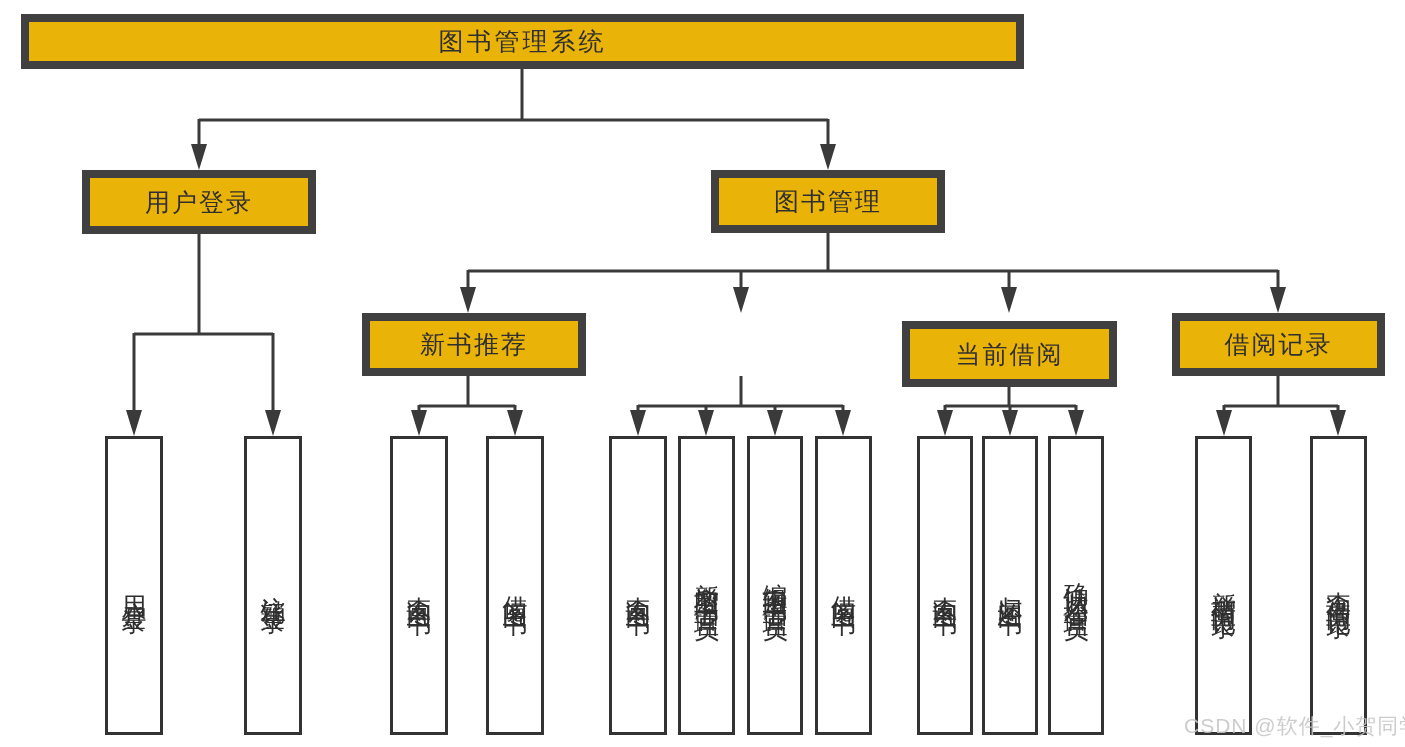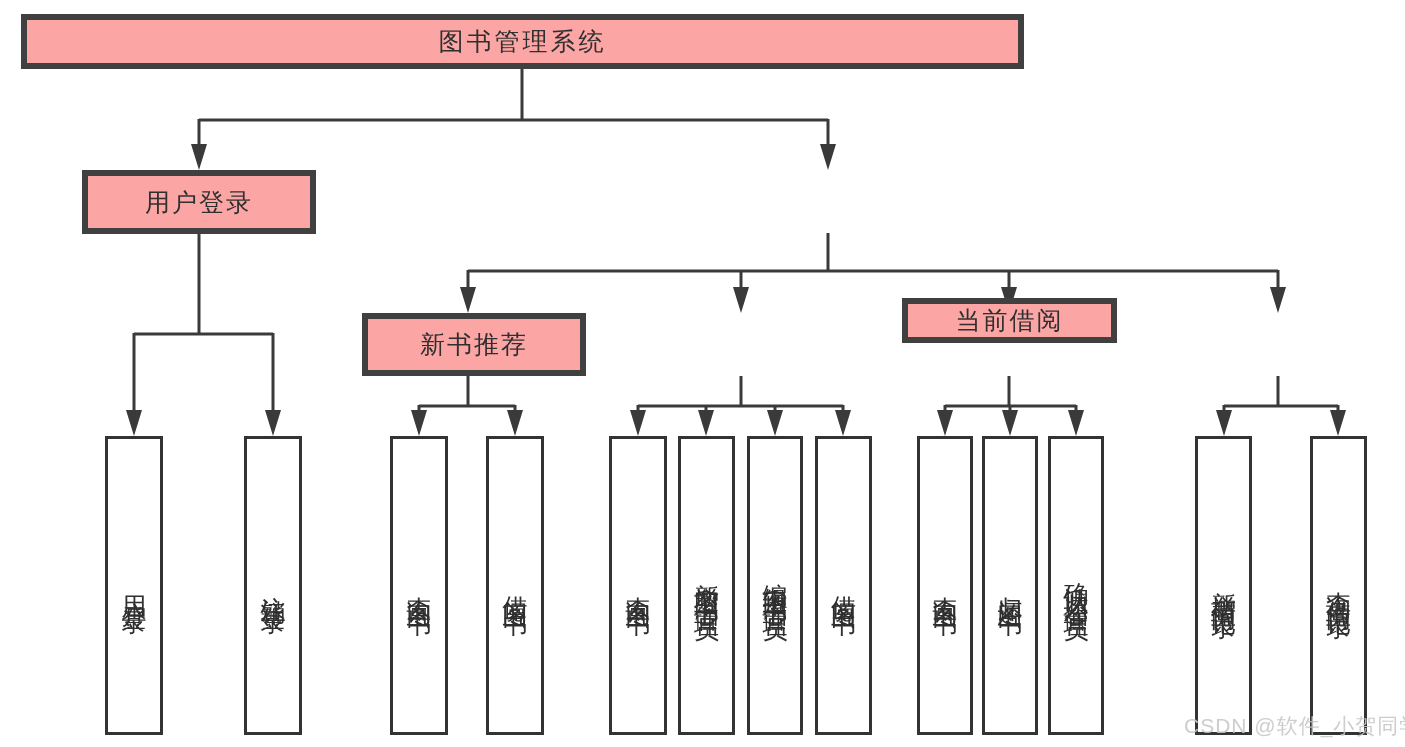--- a/index.html
+++ b/index.html
@@ -5,21 +5,21 @@
 <style>
   html,body{margin:0;padding:0;background:#ffffff;}
   .canvas{
     position:relative;width:1405px;height:747px;background:#ffffff;
     font-family:"Liberation Sans","DejaVu Sans",sans-serif;
     color:#2f2f2f;overflow:hidden;
   }
   svg.connectors{position:absolute;left:0;top:0;z-index:1;}
   .node{
     position:absolute;box-sizing:border-box;z-index:2;
-    border:6px solid #404040;background:#fca5a5;
+    border:8px solid #404040;background:#eab308;
     display:flex;align-items:center;justify-content:center;
     font-size:25px;letter-spacing:2px;line-height:1;
     color:#2f2f2f;white-space:nowrap;
   }
   .node.root{font-size:25px;letter-spacing:3px;}
   .vnode{
     position:absolute;box-sizing:border-box;z-index:2;
     border:3px solid #333333;background:#ffffff;
     display:flex;align-items:center;justify-content:center;
   }
@@ -94,23 +94,25 @@
       M937 410 L953 410 L945 436 Z
       M1002 410 L1018 410 L1010 436 Z
       M1068 410 L1084 410 L1076 436 Z
       M1216 410 L1232 410 L1224 436 Z
       M1330 410 L1346 410 L1338 436 Z"></path>
   </svg>
 
   <div class="node root" style="left:21px;top:14px;width:1003px;height:55px">图书管理系统</div>
 
   <div class="node" style="left:82px;top:170px;width:234px;height:64px">用户登录</div>
+  <div class="node" style="left:711px;top:170px;width:234px;height:63px">图书管理</div>
 
   <div class="node" style="left:362px;top:313px;width:224px;height:63px">新书推荐</div>
-  <div class="node" style="left:902px;top:298px;width:215px;height:45px">当前借阅</div>
+  <div class="node" style="left:902px;top:321px;width:215px;height:66px">当前借阅</div>
+  <div class="node" style="left:1172px;top:313px;width:213px;height:63px">借阅记录</div>
 
   <div class="vnode" style="left:105px;top:436px;width:58px;height:299px">
     <span class="vtext">用户登录</span>
   </div>
   <div class="vnode" style="left:244px;top:436px;width:58px;height:299px">
     <span class="vtext">注销登录</span>
   </div>
 
   <div class="vnode" style="left:390px;top:436px;width:58px;height:299px">
     <span class="vtext">查询图书</span>

